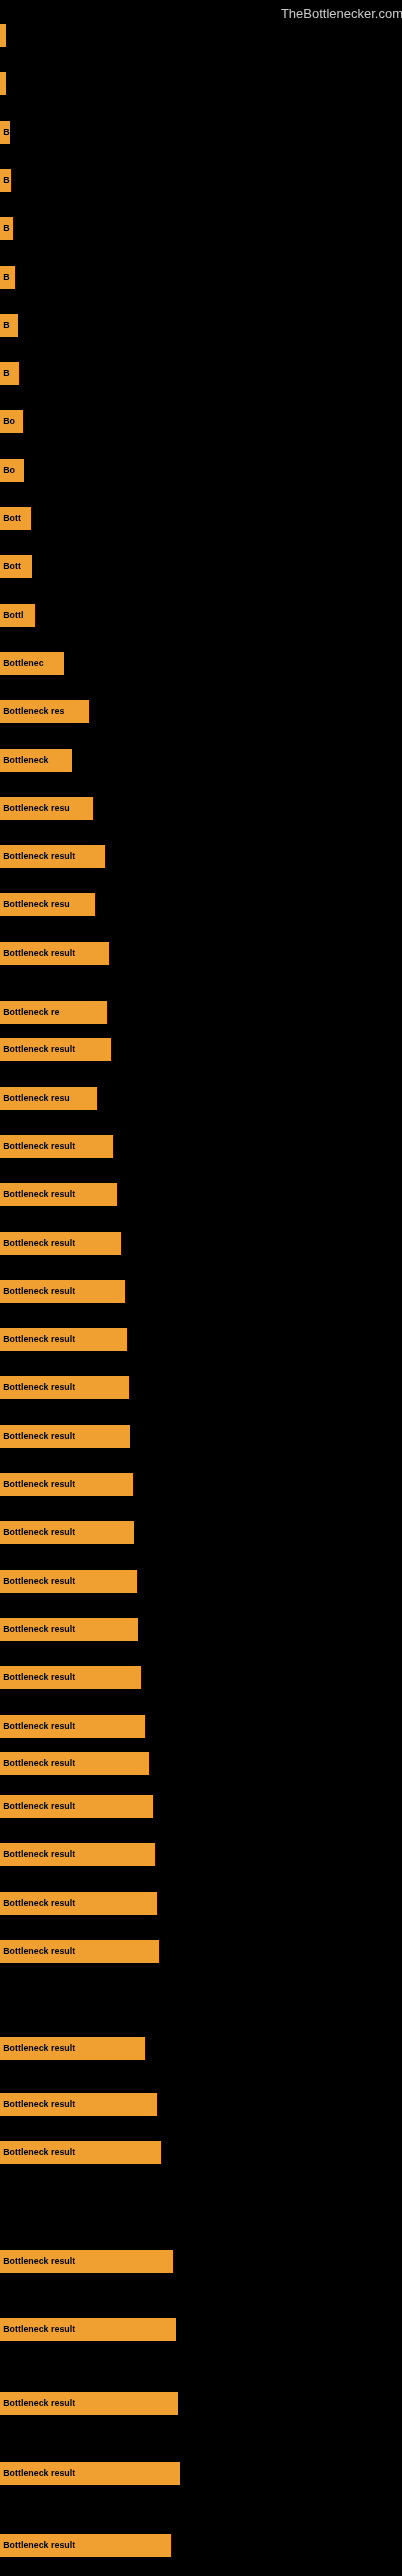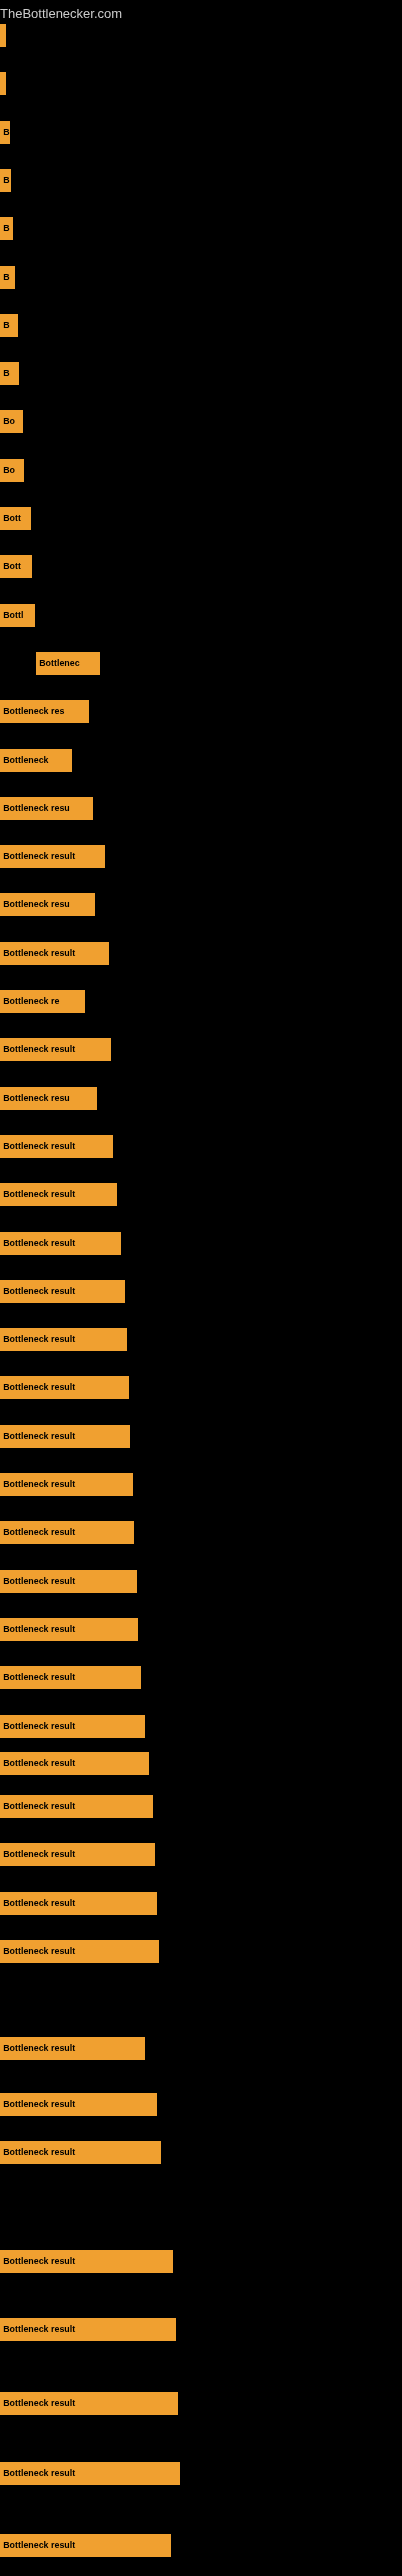--- a/index.html
+++ b/index.html
@@ -10,21 +10,21 @@
     body {
       background-color: #000;
       width: 403px;
       min-height: 2576px;
       font-family: Arial, sans-serif;
       position: relative;
     }
     .site-title {
       color: #ccc;
       font-size: 13px;
-      text-align: left;
+      text-align: right;
       padding: 6.4px 0;
       position: absolute;
       top: 0;
       width: 100%;
     }
     .bars-container {
       position: absolute;
       top: 24px;
       left: 0;
       width: 100%;
@@ -80,21 +80,21 @@
     </div>
     <div style="position: absolute; top: 483px; left: 0px; width: 100%;">
       <div class="bar" style="width: 31px;">Bott</div>
     </div>
     <div style="position: absolute; top: 531px; left: 0px; width: 100%;">
       <div class="bar" style="width: 32px;">Bott</div>
     </div>
     <div style="position: absolute; top: 580px; left: 0px; width: 100%;">
       <div class="bar" style="width: 35px; text-align: right;">Bottl</div>
     </div>
-    <div style="position: absolute; top: 628px; left: 0px; width: 100%; padding-left: 36px;">
+    <div style="position: absolute; top: 628px; left: 0px; width: 100%;">
       <div class="bar" style="width: 64px;">Bottlenec</div>
     </div>
     <div style="position: absolute; top: 676px; left: 0px; width: 100%;">
       <div class="bar" style="width: 89px;">Bottleneck res</div>
     </div>
     <div style="position: absolute; top: 725px; left: 0px; width: 100%;">
       <div class="bar" style="width: 72px;">Bottleneck</div>
     </div>
     <div style="position: absolute; top: 773px; left: 0px; width: 100%;">
       <div class="bar" style="width: 93px;">Bottleneck resu</div>
@@ -102,21 +102,21 @@
     <div style="position: absolute; top: 821px; left: 0px; width: 100%;">
       <div class="bar" style="width: 105px;">Bottleneck result</div>
     </div>
     <div style="position: absolute; top: 869px; left: 0px; width: 100%;">
       <div class="bar" style="width: 95px;">Bottleneck resu</div>
     </div>
     <div style="position: absolute; top: 918px; left: 0px; width: 100%;">
       <div class="bar" style="width: 109px;">Bottleneck result</div>
     </div>
     <div style="position: absolute; top: 966px; left: 0px; width: 100%;">
-      <div class="bar" style="width: 85px;">Bottleneck re</div>
+      <div class="bar" style="width: 107px; margin-top: 11px;">Bottleneck re</div>
     </div>
     <div style="position: absolute; top: 1014px; left: 0px; width: 100%;">
       <div class="bar" style="width: 111px;">Bottleneck result</div>
     </div>
     <div style="position: absolute; top: 1063px; left: 0px; width: 100%;">
       <div class="bar" style="width: 97px;">Bottleneck resu</div>
     </div>
     <div style="position: absolute; top: 1111px; left: 0px; width: 100%;">
       <div class="bar" style="width: 113px;">Bottleneck result</div>
     </div>

